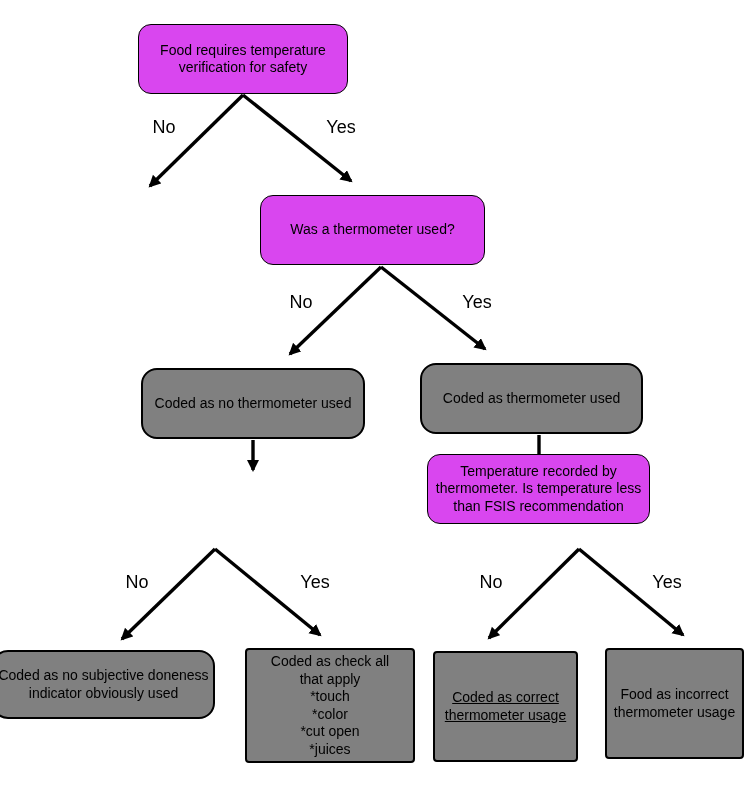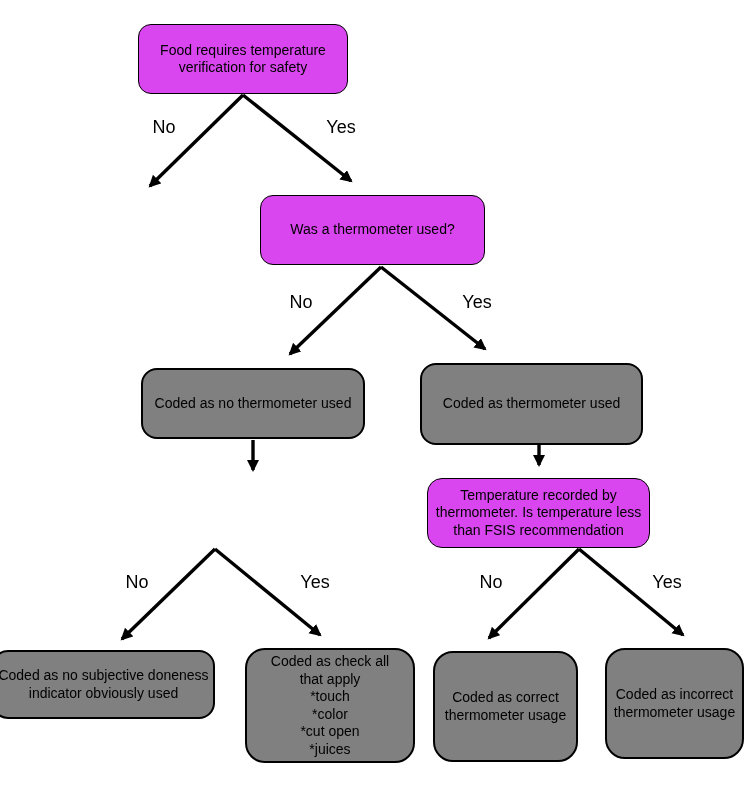--- a/index.html
+++ b/index.html
@@ -43,21 +43,21 @@
     background: #d946ef;
     border: 1.5px solid #000000;
     border-radius: 13px;
   }
   .node.gray {
     background: #808080;
     border: 2px solid #000000;
     border-radius: 16px;
   }
   .node.gray.big-radius {
-    border-radius: 20px;
+    border-radius: 4px;
   }
   .edge-label {
     position: absolute;
     transform: translate(-50%, -50%);
     font-size: 18px;
     white-space: nowrap;
   }
 </style>
 </head>
 <body>
@@ -91,52 +91,52 @@
 
 
   <div class="node white" style="left:260px; top:195px; width:225px; height:70px;">
     <span class="node-label">Was a thermometer used?</span>
   </div>
 
   <div class="node gray" style="left:141px; top:368px; width:224px; height:71px;">
     <span class="node-label">Coded as no thermometer used</span>
   </div>
 
-  <div class="node gray" style="left:420px; top:363px; width:223px; height:82px;">
+  <div class="node gray" style="left:420px; top:363px; width:223px; height:71px;">
     <span class="node-label">Coded as thermometer used</span>
   </div>
 
 
-  <div class="node white" style="left:427px; top:478px; width:223px; height:70px; padding:4px 2px;border-radius:15px;">
+  <div class="node white" style="left:427px; top:454px; width:223px; height:70px; padding:4px 2px;">
     <span class="node-label">Temperature recorded by
 thermometer. Is temperature less
 than FSIS recommendation</span>
   </div>
 
   <div class="node gray" style="left:-8px; top:650px; width:223px; height:69px; padding:4px 2px;">
     <span class="node-label">Coded as no subjective doneness
 indicator obviously used</span>
   </div>
 
   <div class="node gray big-radius" style="left:245px; top:648px; width:170px; height:115px;">
     <span class="node-label">Coded as check all
 that apply
 *touch
 *color
 *cut open
 *juices</span>
   </div>
 
-  <div class="node gray big-radius" style="left:433px; top:651px; width:145px; height:111px;">
+  <div class="node gray big-radius" style="left:433px; top:651px; width:145px; height:111px;text-decoration:underline;">
     <span class="node-label">Coded as correct
 thermometer usage</span>
   </div>
 
   <div class="node gray big-radius" style="left:605px; top:648px; width:139px; height:111px; padding:4px 2px;">
-    <span class="node-label">Coded as incorrect
+    <span class="node-label">Food as incorrect
 thermometer usage</span>
   </div>
 
   <div class="edge-label" style="left:164px; top:127px;">No</div>
   <div class="edge-label" style="left:341px; top:127px;">Yes</div>
   <div class="edge-label" style="left:301px; top:302px;">No</div>
   <div class="edge-label" style="left:477px; top:302px;">Yes</div>
   <div class="edge-label" style="left:137px; top:582px;">No</div>
   <div class="edge-label" style="left:315px; top:582px;">Yes</div>
   <div class="edge-label" style="left:491px; top:582px;">No</div>

